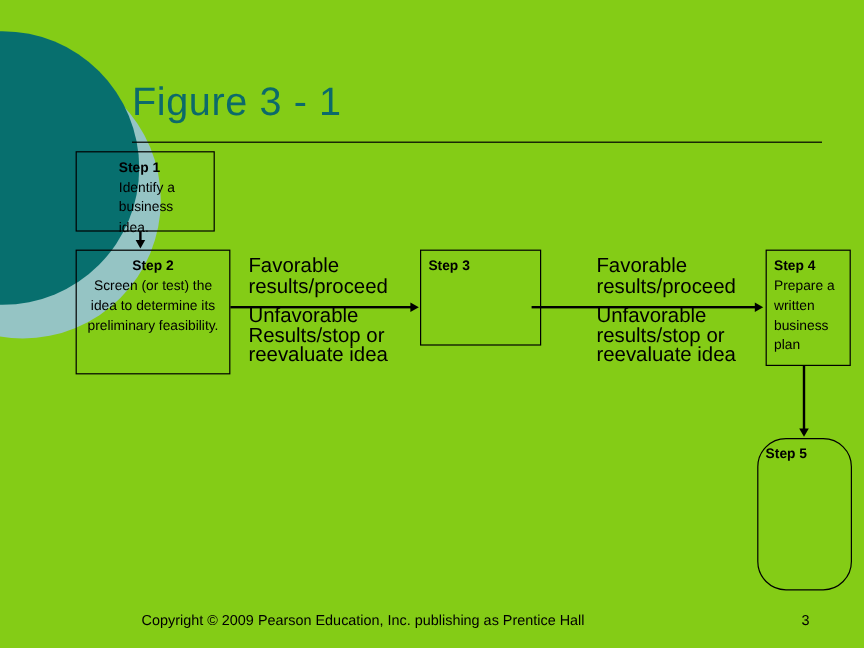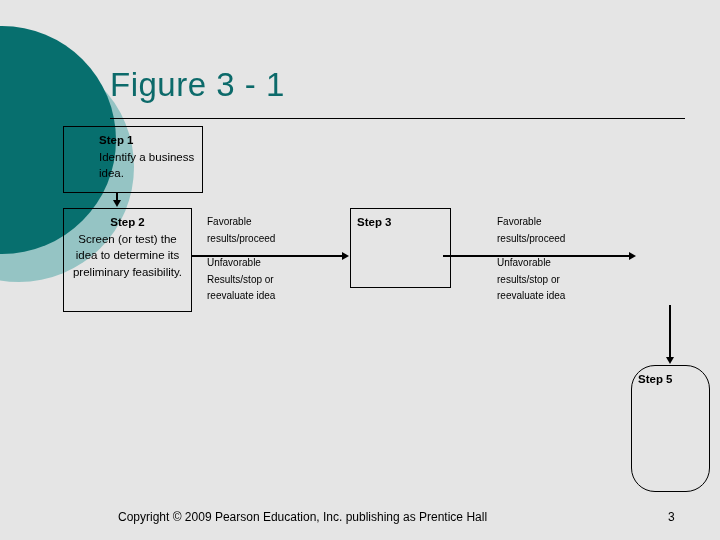--- a/index.html
+++ b/index.html
@@ -8,21 +8,21 @@
     background: #ffffff;
   }
   body {
     font-family: "Liberation Sans", sans-serif;
   }
   #slide {
     position: relative;
     width: 720px;
     height: 540px;
     overflow: hidden;
-    background: #e5e5e5;
+    background: #84cc16;
   }
 
   
   .circle {
     position: absolute;
     border-radius: 50%;
   }
   #circle-light {
     left: -96px;
     top: 52px;
@@ -69,30 +69,30 @@
     padding: 5px 6px 4px 6px;
   }
   .box .step-label {
     font-weight: bold;
     display: block;
   }
   .box .step-body {
     display: block;
   }
 
-  #box-step1 { left: 63px;  top: 126px; width: 140px; height: 67px; padding-left: 35px; }
+  #box-step1 { left: 63px;  top: 126px; width: 116px; height: 67px; padding-left: 35px; }
   #box-step2 { left: 63px;  top: 208px; width: 129px; height: 104px; text-align: center; }
   #box-step3 { left: 350px; top: 208px; width: 101px;  height: 80px; }
   #box-step4 { left: 638px; top: 208px; width: 71px;  height: 97px; }
   #box-step5 { left: 631px; top: 365px; width: 79px;  height: 127px; border-radius: 24px; }
 
   
   .label-group {
     position: absolute;
-    font-size: 10px;
+    font-size: 17px;
     line-height: 16.5px;
     color: #000000;
     white-space: nowrap;
   }
   .label-group .lbl-line { display: block; }
   .label-group .lbl-gap { display: block; height: 8px; }
 
   #labels-a { left: 207px; top: 214px; }
   #labels-b { left: 497px; top: 214px; }
 
@@ -202,20 +202,24 @@
 
   <div class="label-group" id="labels-b">
     <span class="lbl-line">Favorable</span>
     <span class="lbl-line">results/proceed</span>
     <span class="lbl-gap"></span>
     <span class="lbl-line">Unfavorable</span>
     <span class="lbl-line">results/stop or</span>
     <span class="lbl-line">reevaluate idea</span>
   </div>
 
+  <div class="box" id="box-step4">
+    <span class="step-label">Step 4</span>
+    <span class="step-body">Prepare a written business plan</span>
+  </div>
 
   <div class="vline" id="conn4-line"></div>
   <div class="arrow-down" id="conn4-arrow"></div>
 
   <div class="box" id="box-step5">
     <span class="step-label">Step 5</span>
   </div>
 
   <div id="footer-copyright">Copyright © 2009 Pearson Education, Inc. publishing as Prentice Hall</div>
   <div id="footer-pagenum">3</div>

